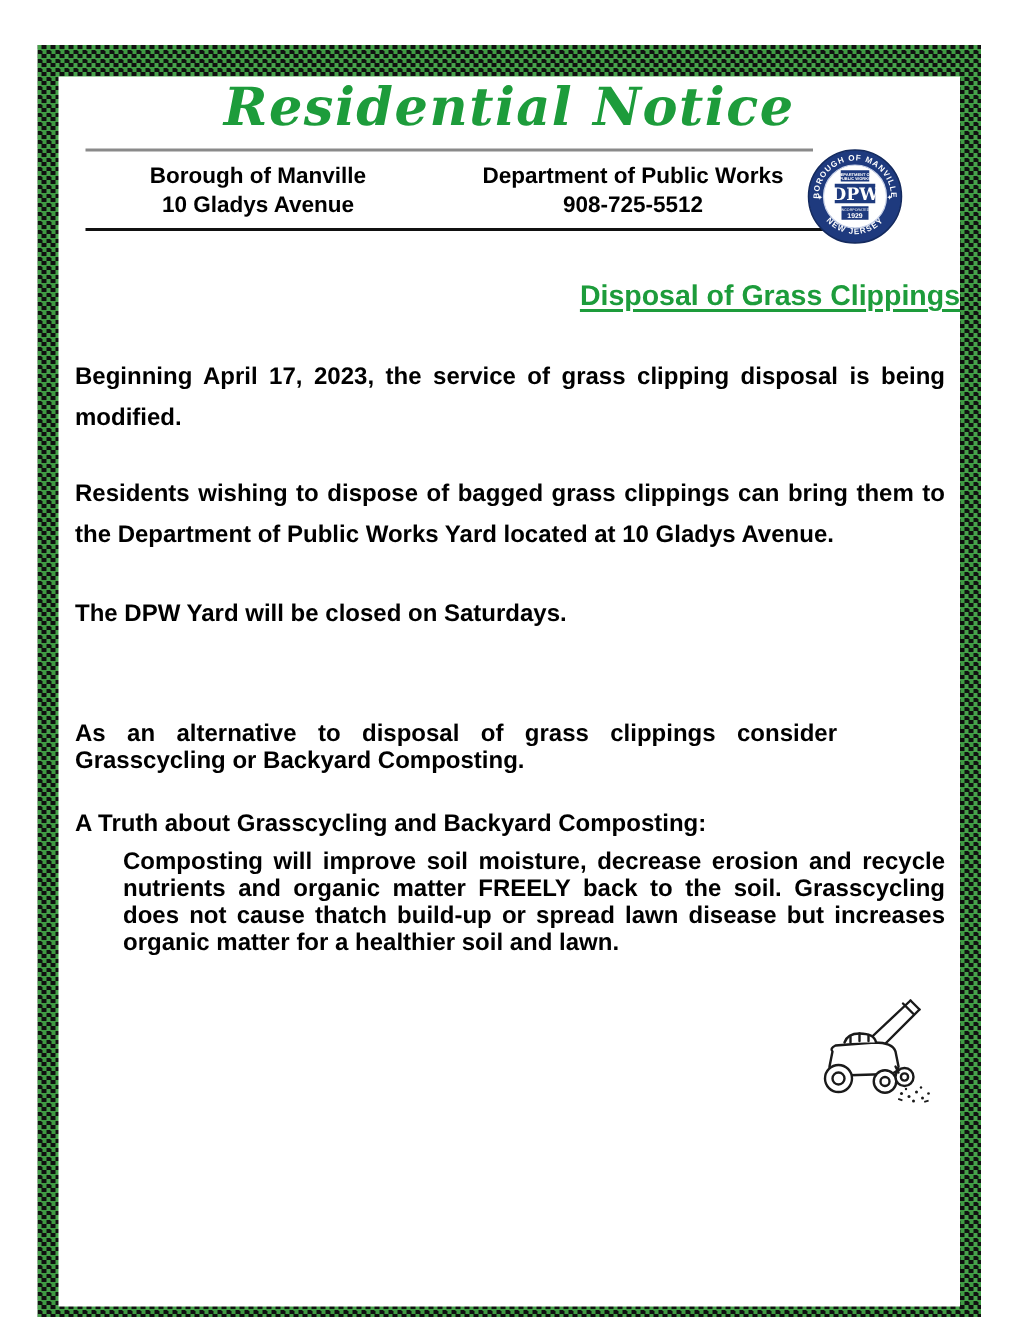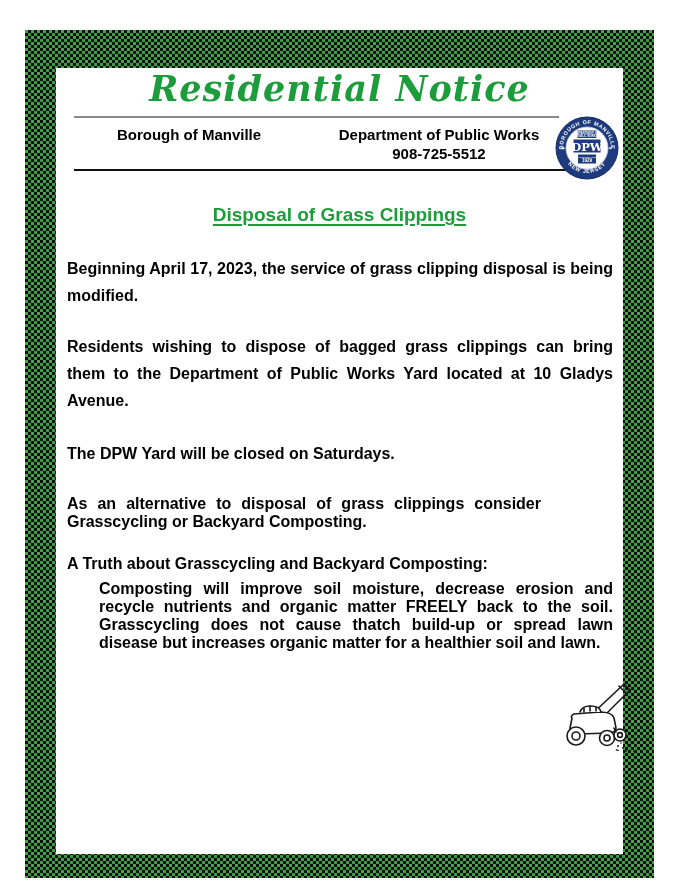--- a/index.html
+++ b/index.html
@@ -3,71 +3,72 @@
 <meta charset="utf-8">
 <style>
   html,body{margin:0;padding:0;}
   body{
     width:676px;height:895px;background:#ffffff;position:relative;overflow:hidden;
     font-family:"Liberation Sans",sans-serif;color:#000;
   }
   
   .page-frame{
     position:absolute;left:25px;top:30px;width:629px;height:848px;box-sizing:border-box;
-    padding:31px;
+    padding:14px;
     background:conic-gradient(#101010 25%, #3f9b43 0 50%, #101010 0 75%, #47a24b 0) 0 0/6px 6px;
   }
   .page-inner{
     position:relative;width:100%;height:100%;background:#ffffff;box-sizing:border-box;
   }
   .doc-title{
     margin:7px 0 0 0;text-align:center;
     font-family:"DejaVu Serif","Liberation Serif",serif;
     font-style:italic;font-weight:bold;font-size:35px;line-height:42px;
     color:#1d9c3b;letter-spacing:1px;
   }
   .header-block{margin:6px 34px 0 18px;position:relative;}
   .rule-top{height:2px;background:#8a8a8a;width:485px;}
   .rule-bottom{height:2px;background:#111;width:533px;}
   .header-row{display:flex;width:500px;padding:7px 0 6px 0;}
   .header-col{text-align:center;font-weight:bold;font-size:15px;line-height:19px;}
   .header-col.left{width:46%;}
   .header-col.right{width:54%;}
   .seal{position:absolute;left:499px;top:48px;width:64px;height:64px;}
   .section-heading{
-    margin:33px 0 0 0;text-align:center;color:#1d9c3b;
+    margin:33px 0 0 0;text-align:right;color:#1d9c3b;
     font-weight:bold;font-size:19px;line-height:22px;
     text-decoration:underline;text-decoration-thickness:2px;text-underline-offset:3px;
   }
   .body-copy{padding:0 10px 0 11px;}
   .body-copy p{
     font-weight:bold;font-size:16px;line-height:27px;text-align:justify;
     margin:0 0 24px 0;
   }
   p.first{margin-top:29px;}
   p.para-2{margin-bottom:26px;}
-  p.para-5{margin-bottom:28px;}
+  p.para-5{margin-bottom:58px;}
   p.alternative{line-height:18px;padding-right:72px;margin-bottom:24px;}
   p.truth-heading{line-height:18px;margin-bottom:7px;}
   p.truth-body{line-height:18px;margin:0 0 0 32px;}
   .mower{position:absolute;left:504px;top:604px;width:84px;height:84px;}
 </style>
 </head>
 <body>
 
 <div class="page-frame">
   <div class="page-inner">
 
     <h1 class="doc-title">Residential Notice</h1>
 
     <div class="header-block">
       <div class="rule-top"></div>
       <div class="header-row">
         <div class="header-col left">
           <div>Borough of Manville</div>
+          <div>10 Gladys Avenue</div>
         </div>
         <div class="header-col right">
           <div>Department of Public Works</div>
           <div>908-725-5512</div>
         </div>
       </div>
       <div class="rule-bottom"></div>
     </div>
 
     <svg class="seal" viewBox="0 0 64 64" aria-hidden="true">

